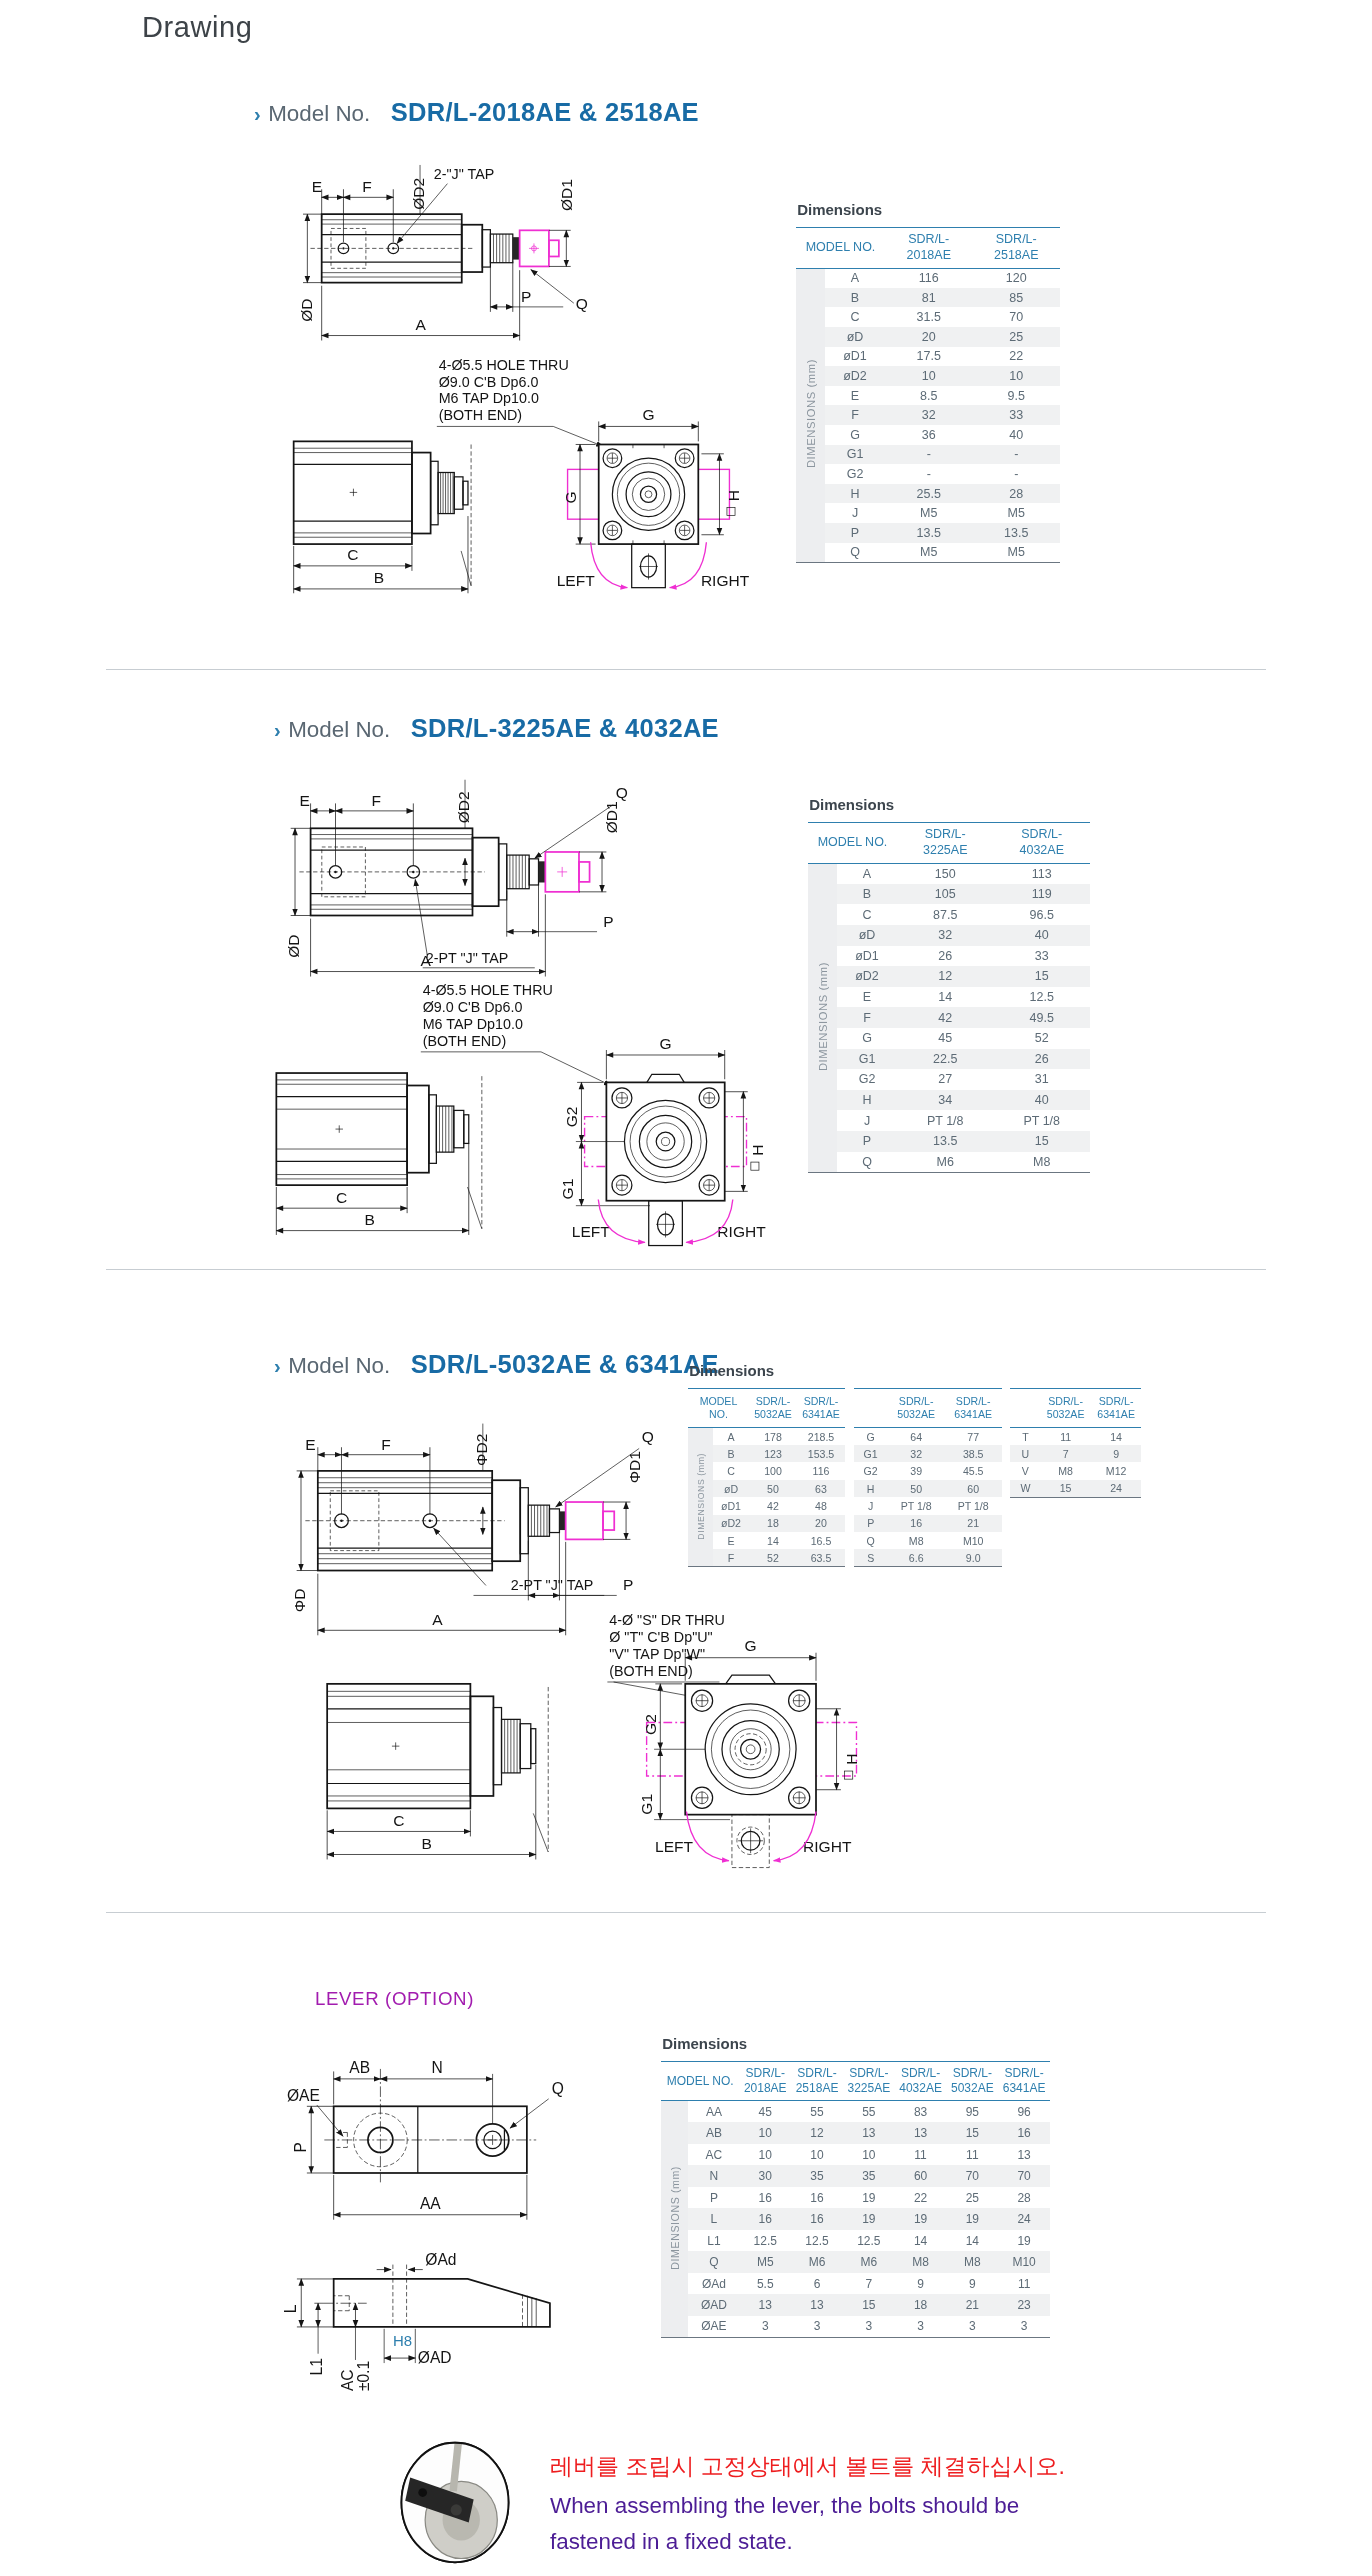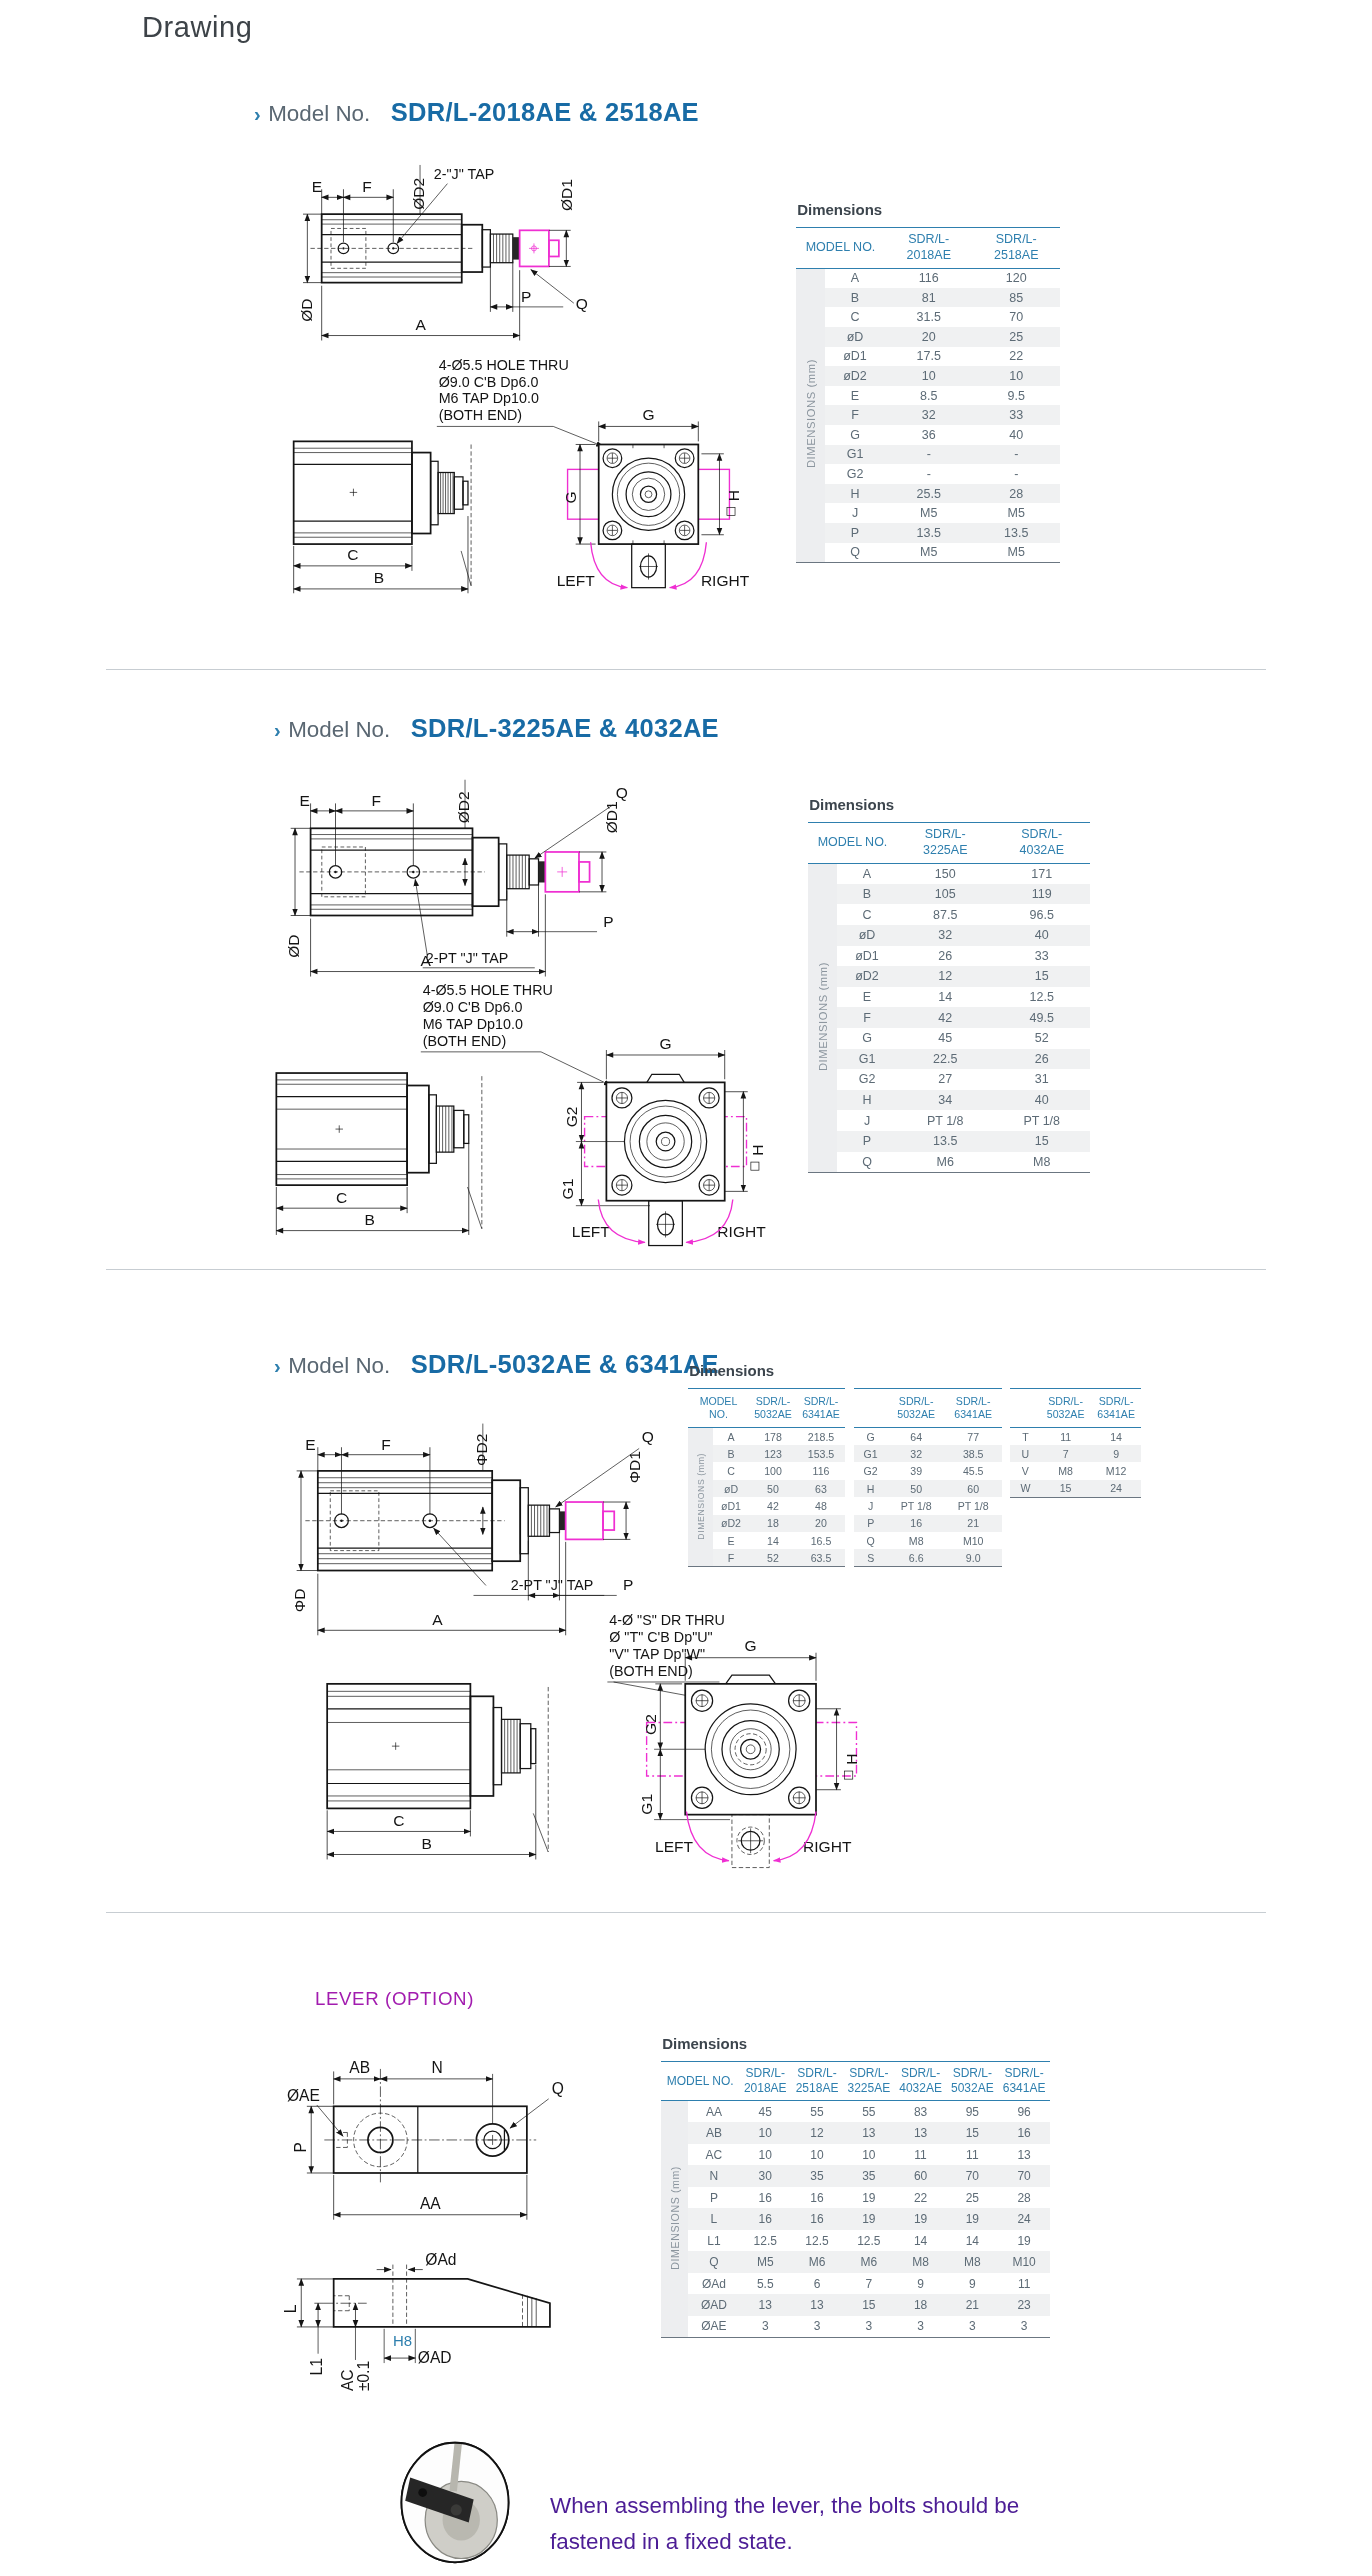--- a/index.html
+++ b/index.html
@@ -498,21 +498,21 @@
 3225AE</th>
               <th>SDR/L-
 4032AE</th>
             </tr>
           </thead>
           <tbody>
             <tr>
               <td class="unit" rowspan="15"><span>DIMENSIONS (mm)</span></td>
               <td class="rowlabel">A</td>
               <td class="val">150</td>
-              <td class="val">171</td>
+              <td class="val">113</td>
             </tr>
             <tr class="alt">
               <td class="rowlabel">B</td>
               <td class="val">105</td>
               <td class="val">119</td>
             </tr>
             <tr>
               <td class="rowlabel">C</td>
               <td class="val">87.5</td>
               <td class="val">96.5</td>
@@ -1121,17 +1121,18 @@
       <rect x="0" y="0" width="180" height="200" fill="#fdfdfd"></rect>
       <ellipse cx="100" cy="128" rx="58" ry="62" fill="#cfcec8" stroke="#8a8a84" stroke-width="2"></ellipse>
       <ellipse cx="100" cy="128" rx="30" ry="33" fill="#b9b8b0"></ellipse>
       <rect x="86" y="-10" width="12" height="92" fill="#b7b6ae" transform="rotate(6 92 35)"></rect>
       <polygon points="18,60 120,95 112,132 10,97" fill="#262626"></polygon>
       <circle cx="38" cy="84" r="7" fill="#0e0e0e"></circle>
       <circle cx="92" cy="112" r="9" fill="#3a3a38"></circle>
     </g>
     <ellipse cx="90" cy="100" rx="86" ry="96" fill="none" stroke="#111" stroke-width="3"></ellipse>
   </svg>
+  <div class="abs foot-ko" style="left:550px;top:2451px;">레버를 조립시 고정상태에서 볼트를 체결하십시오.</div>
   <div class="abs foot-en" style="left:550px;top:2493px;">When assembling the lever, the bolts should be</div>
   <div class="abs foot-en" style="left:550px;top:2529px;">fastened in a fixed state.</div>
 
 </div>
 
 
 </body></html>

